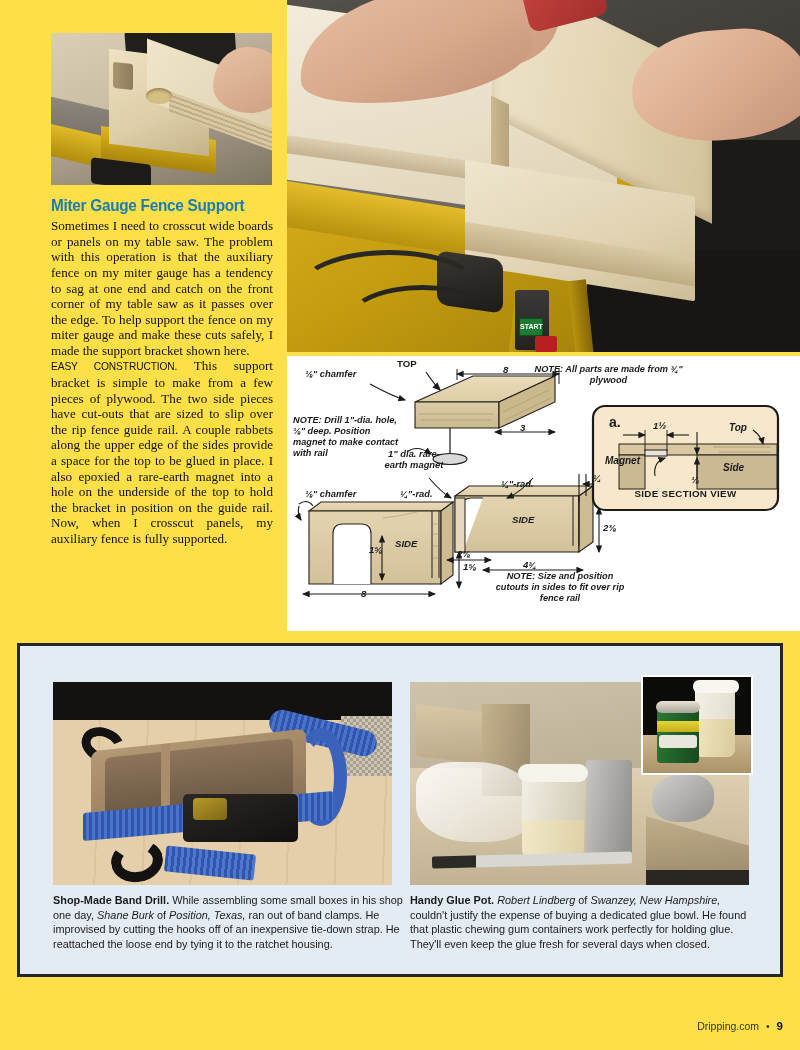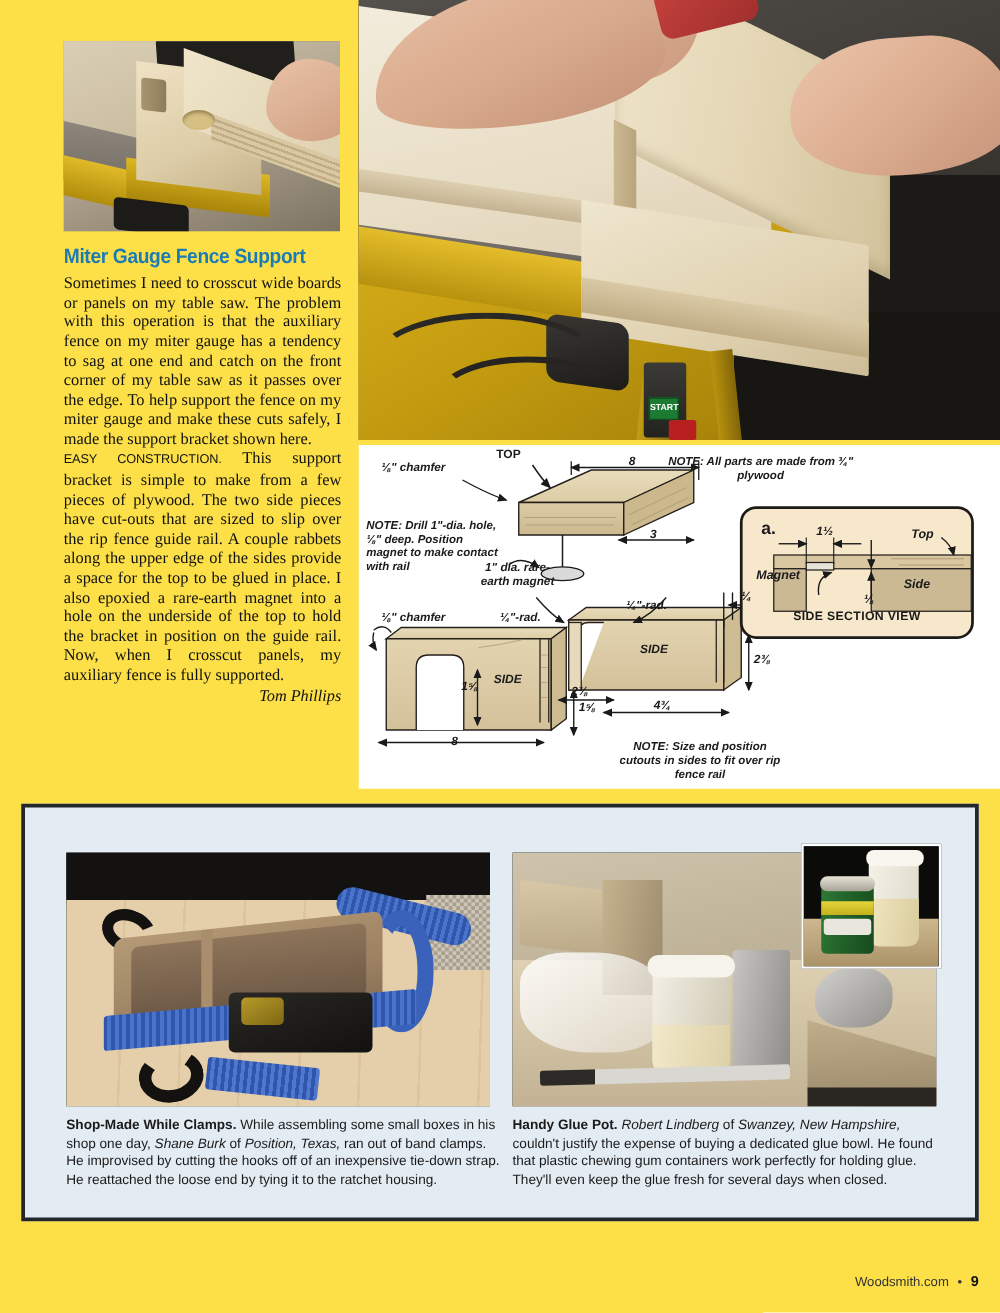--- a/index.html
+++ b/index.html
@@ -342,21 +342,20 @@
   </div>
 
   <div class="left-col">
     <div class="tip-title">Miter Gauge Fence Support</div>
     <div class="body-text">
       <p>Sometimes I need to crosscut wide boards or panels on my table saw. The problem with this operation is that the auxiliary fence on my miter gauge has a tendency to sag at one end and catch on the front corner of my table saw as it passes over the edge. To help support the fence on my miter gauge and make these cuts safely, I made the support bracket shown here.</p>
       <p>
         <span class="lead-in">EASY CONSTRUCTION.</span><span> This support bracket is simple to make from a few pieces of plywood. The two side pieces have cut-outs that are sized to slip over the rip fence guide rail. A couple rabbets along the upper edge of the sides provide a space for the top to be glued in place. I also epoxied a rare-earth magnet into a hole on the underside of the top to hold the bracket in position on the guide rail. Now, when I crosscut panels, my auxiliary fence is fully supported.</span>
       </p>
     </div>
-    <div class="byline">Tom Phillips</div>
   </div>
 
   <div class="diagram">
 
     <svg width="513" height="275" viewBox="0 0 513 275">
       <defs>
         <linearGradient id="woodTop" x1="0" y1="0" x2="0" y2="1">
           <stop offset="0%" stop-color="#e9dcbb"></stop>
             <stop offset="100%" stop-color="#ddcda6"></stop>
         </linearGradient>
@@ -489,21 +488,21 @@
 
     <div class="dg-label lbl-bold" style="left:108px; top:182px; font-style:italic;">SIDE</div>
     <div class="dg-label lbl-bold" style="left:225px; top:158px; font-style:italic;">SIDE</div>
 
     <div class="dg-label lbl-dim" style="left:74px; top:232px;">8</div>
     <div class="dg-label lbl-dim" style="left:82px; top:188px;">1⅝</div>
     <div class="dg-label lbl-dim" style="left:176px; top:205px;">1⅝</div>
     <div class="dg-label lbl-dim" style="left:170px; top:192px;">2⅜</div>
     <div class="dg-label lbl-dim" style="left:236px; top:203px;">4¾</div>
     <div class="dg-label lbl-dim" style="left:316px; top:166px;">2⅜</div>
-    <div class="dg-label lbl-note" style="left:208px; top:236px; width:130px; text-align:center;">NOTE: Size and position cutouts in sides to fit over rip fence rail</div>
+    <div class="dg-label lbl-note" style="left:208px; top:215px; width:130px; text-align:center;">NOTE: Size and position cutouts in sides to fit over rip fence rail</div>
 
     <div class="dg-label" style="left:322px; top:58px; font-family:'Liberation Sans',sans-serif; font-weight:700; font-size:14px;">a.</div>
     <div class="dg-label lbl-dim" style="left:366px; top:64px;">1½</div>
     <div class="dg-label lbl-dim" style="left:404px; top:118px;">⅛</div>
     <div class="dg-label lbl-ital" style="left:442px; top:66px; font-size:10px;">Top</div>
     <div class="dg-label lbl-ital" style="left:436px; top:106px; font-size:10px;">Side</div>
     <div class="dg-label lbl-ital" style="left:318px; top:99px; font-size:10px;">Magnet</div>
     <div class="dg-label" style="left:306px; top:132px; width:185px; text-align:center; font-family:'Liberation Sans',sans-serif; font-weight:700; font-size:9.8px; letter-spacing:.3px;">SIDE SECTION VIEW</div>
   </div>
 
@@ -548,27 +547,27 @@
       <div class="gum-white"></div>
       <div class="gum-white-glue"></div>
       <div class="gum-white-lid"></div>
       <div class="gum-green"></div>
       <div class="gum-green-lid"></div>
       <div class="gum-band"></div>
       <div class="gum-logo"></div>
     </div>
 
     <div class="cap" style="left:33px; top:247px; width:350px;">
-      <b>Shop-Made While Clamps.</b><span> While assembling some small boxes in his shop one day, </span><i>Shane Burk</i><span> of </span><i>Position, Texas,</i><span> ran out of band clamps. He improvised by cutting the hooks off of an inexpensive tie-down strap. He reattached the loose end by tying it to the ratchet housing.</span>
+      <b>Shop-Made Band Drill.</b><span> While assembling some small boxes in his shop one day, </span><i>Shane Burk</i><span> of </span><i>Position, Texas,</i><span> ran out of band clamps. He improvised by cutting the hooks off of an inexpensive tie-down strap. He reattached the loose end by tying it to the ratchet housing.</span>
     </div>
 
     <div class="cap" style="left:390px; top:247px; width:345px;">
       <b>Handy Glue Pot.</b><span> </span><i>Robert Lindberg</i><span> of </span><i>Swanzey, New Hampshire,</i><span> couldn't justify the expense of buying a dedicated glue bowl. He found that plastic chewing gum containers work perfectly for holding glue. They'll even keep the glue fresh for several days when closed.</span>
     </div>
   </div>
 
   <div class="footer">
-    <span>Woodsmith.com</span>
+    <span>Dripping.com</span>
     <span style="margin:0 4px;">•</span>
     <b>9</b>
   </div>
 
 </div>
 
 </body></html>

